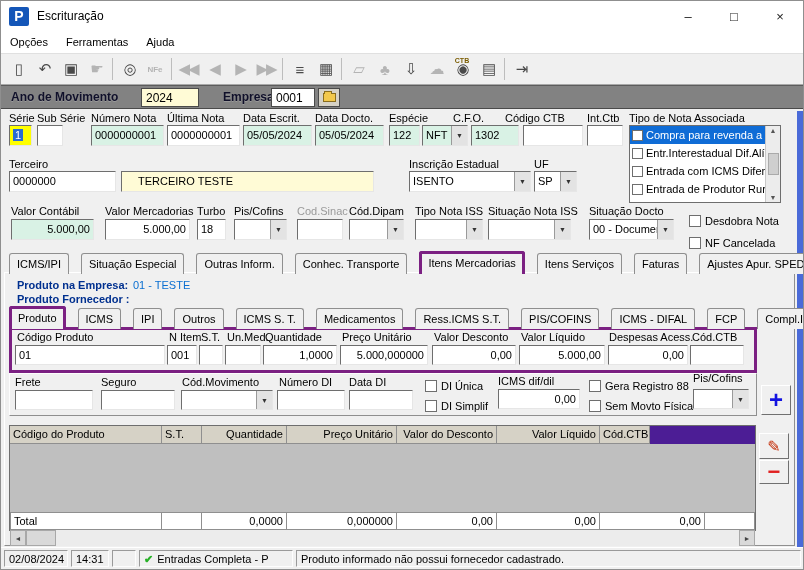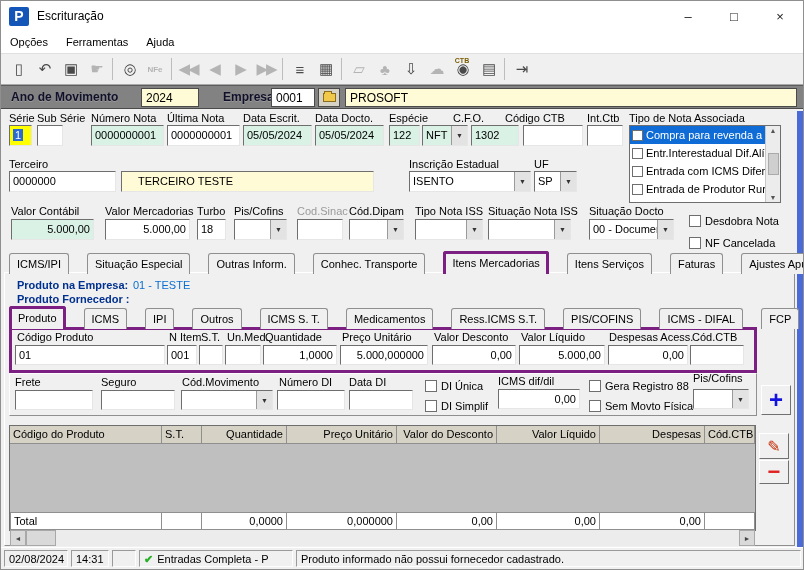--- a/index.html
+++ b/index.html
@@ -61,21 +61,21 @@
   .li { height:18px; display:flex; align-items:center; gap:3px; padding:0 2px; white-space:nowrap; overflow:hidden; width:calc(100% - 15px); }
   .li .cbbox { width:11px; height:11px; }
   .li.sel { background:#0f6cd6; color:#fff; }
   .lscroll { position:absolute; top:0; right:0; bottom:0; width:15px; background:#ececec; border-left:1px solid #c8c8c8;
              display:flex; flex-direction:column; align-items:center; justify-content:space-between; padding:1px 0; }
   .sarrow { font-size:7px; color:#555; }
   .sthumb { width:11px; height:22px; background:#cfcfcf; border:1px solid #aaa; }
   
   .tabrow { position:absolute; display:flex; align-items:flex-end; z-index:2; }
   .tab { height:21px; padding:4px 7px 0; background:#f0f0f0; border:1px solid #8f8f8f; border-bottom:none;
-         border-radius:3px 3px 0 0; margin-right:18px; white-space:nowrap; }
+         border-radius:3px 3px 0 0; margin-right:12px; white-space:nowrap; }
   .tab.active { border:3px solid #7b2082; border-bottom:none; height:23px; padding:3px 6px 0; }
   .tabpanel { position:absolute; left:3px; top:163px; width:791px; height:274px; border:1px solid #9a9a9a;
               border-color:#fff #8f8f8f #8f8f8f #fff; background:#f0f0f0; }
   .ppanel { position:absolute; border:3px solid #7b2082; background:#f0f0f0; }
   .rpanel { position:absolute; border:1px solid #bdbdbd; border-color:#fdfdfd #8f8f8f #8f8f8f #fdfdfd; background:#f0f0f0; }
   
   .grid { position:absolute; left:8px; top:316px; width:747px; height:106px; border:1px solid #6e6e6e; background:#4c1d95; }
   .ghead { display:flex; height:18px; }
   .gh { background:#d6d2c6; border-right:1px solid #8f8f8f; border-bottom:1px solid #8f8f8f; padding:2px 3px;
         white-space:nowrap; overflow:hidden; flex:none; }
@@ -190,21 +190,20 @@
   </div>
 
   <div class="headerband">
     <div class="hblabel" style="left:10px">Ano de Movimento</div>
     <div class="hbfield" style="left:140px;width:58px">2024</div>
     <div class="hblabel" style="left:222px">Empresa</div>
     <div class="hbfield" style="left:270px;width:44px;background:#fff">0001</div>
     <div class="folderbtn" style="left:317px">
         <span class="foldericon"></span>
       </div>
-    <div class="hbfield" style="left:344px;width:452px">PROSOFT</div>
   </div>
 
   <div class="form">
 
     <div class="lbl" style="left:8px;top:3px">Série</div>
     <div class="lbl" style="left:36px;top:3px">Sub Série</div>
     <div class="lbl" style="left:90px;top:3px">Número Nota</div>
     <div class="lbl" style="left:166px;top:3px">Última Nota</div>
     <div class="lbl" style="left:242px;top:3px">Data Escrit.</div>
     <div class="lbl" style="left:314px;top:3px">Data Docto.</div>
@@ -472,21 +471,20 @@
       </div>
 
     <div class="grid">
       <div class="ghead">
         <div class="gh" style="width:152px">Código do Produto</div>
         <div class="gh" style="width:40px">S.T.</div>
         <div class="gh r" style="width:85px">Quantidade</div>
         <div class="gh r" style="width:110px">Preço Unitário</div>
         <div class="gh r" style="width:100px">Valor do Desconto</div>
         <div class="gh r" style="width:103px">Valor Líquido</div>
-        <div class="gh r" style="width:105px">Despesas</div>
         <div class="gh" style="width:50px">Cód.CTB</div>
       </div>
       <div class="gbody"></div>
       <div class="gtotal">
         <div class="gt" style="width:152px">Total</div>
         <div class="gt" style="width:40px"></div>
         <div class="gt r" style="width:85px">0,0000</div>
         <div class="gt r" style="width:110px">0,000000</div>
         <div class="gt r" style="width:100px">0,00</div>
         <div class="gt r" style="width:103px">0,00</div>

